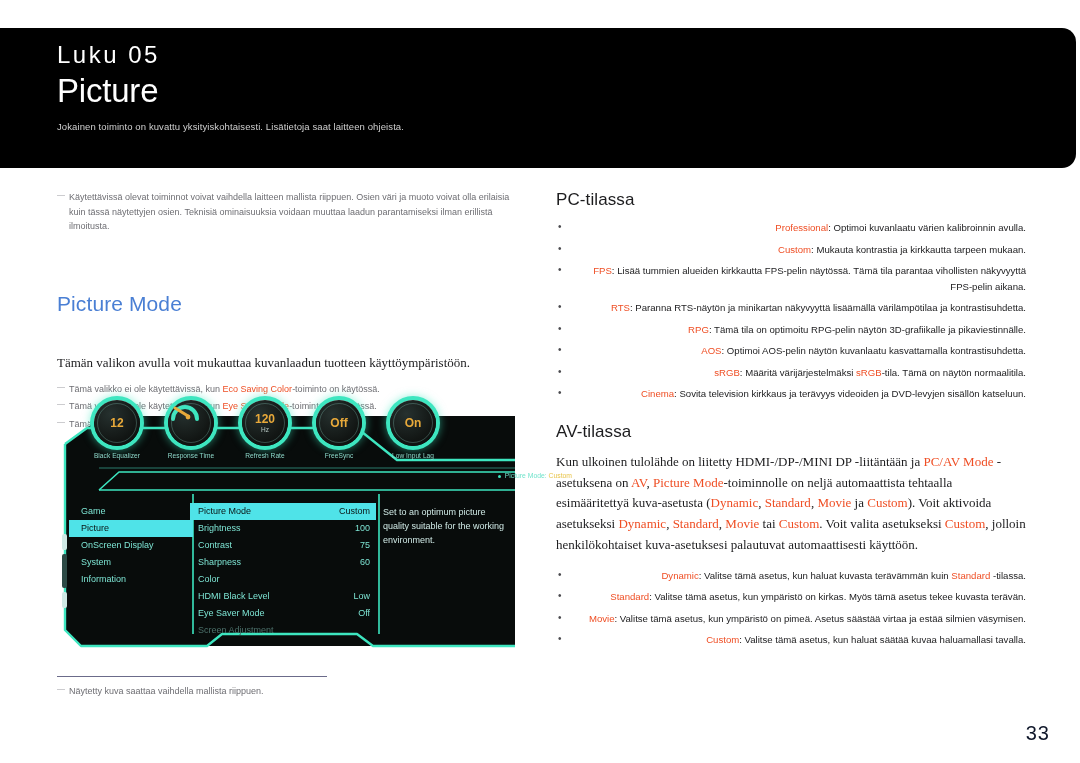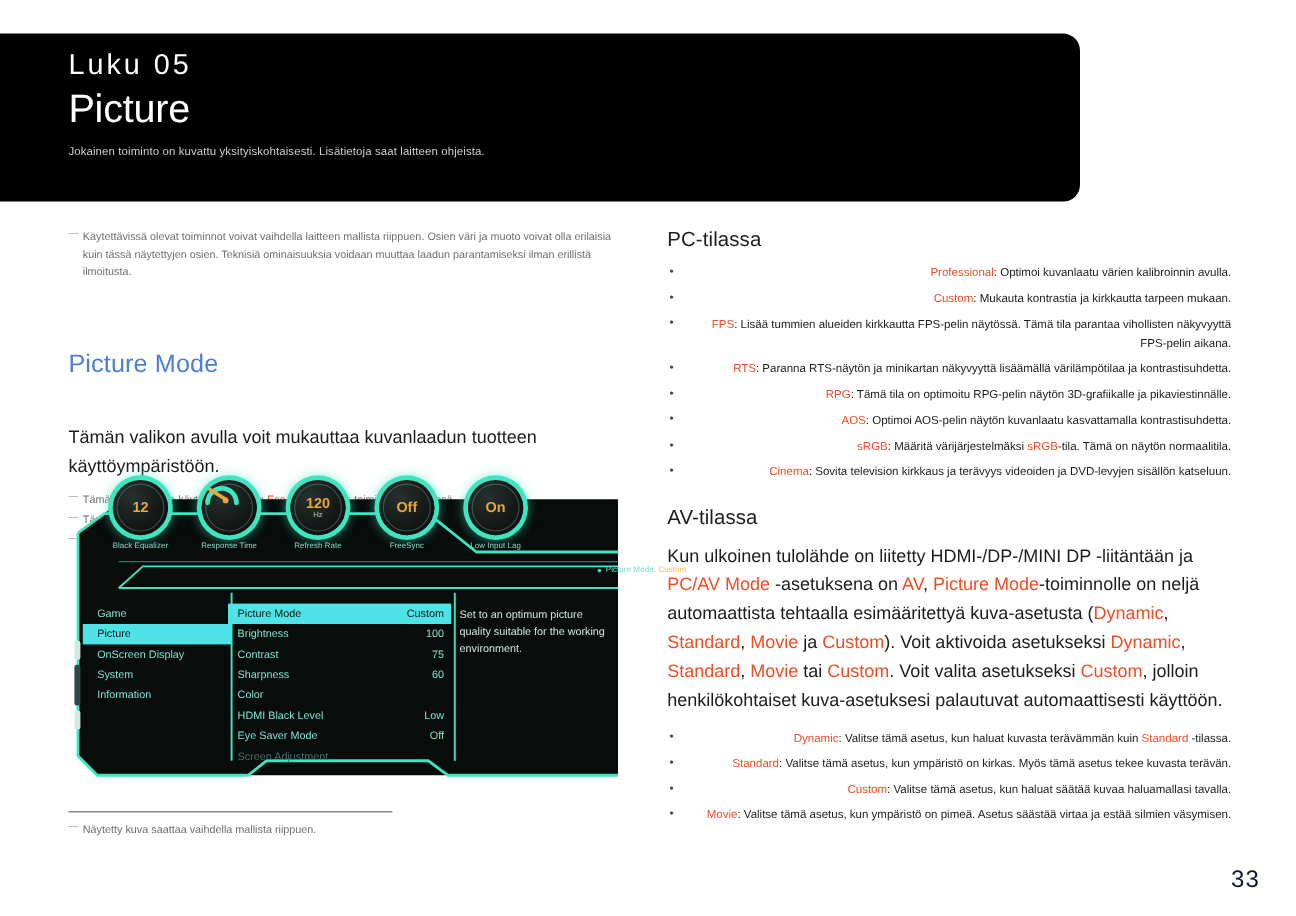--- a/index.html
+++ b/index.html
@@ -12,21 +12,21 @@
   #page {
     position: relative;
     width: 1080px; height: 763px;
     background: #ffffff;
   }
 
   
   .banner {
     position: absolute;
     left: 0; top: 28px;
-    width: 900px; height: 140px;
+    width: 1076px; height: 140px;
     background: #000000;
     border-top-right-radius: 14px;
     border-bottom-right-radius: 14px;
   }
   .banner-chapter {
     position: absolute; left: 57px; top: 13px;
     color: #ffffff;
     font-size: 24px;
     font-weight: 400;
     letter-spacing: 2.5px;
@@ -64,22 +64,23 @@
     font-size: 8px;
   }
   .h2 {
     color: #4a7fd4;
     font-size: 21px;
     font-weight: 400;
     letter-spacing: 0.1px;
   }
   .body-p {
     color: #1c1c1e;
-    font-size: 15px;
+    font-size: 13px;
     line-height: 1.6;
+    font-family: Liberation Serif, serif;
   }
   .h3 {
     color: #1c1c1e;
     font-size: 17px;
     font-weight: 400;
     letter-spacing: 0.1px;
   }
   ul.bullets { list-style: none; text-align: right; }
   ul.bullets > li {
     position: relative;
@@ -395,22 +396,22 @@
       <li><span class="acc">Cinema</span><span>: Sovita television kirkkaus ja terävyys videoiden ja DVD-levyjen sisällön katseluun.</span></li>
     </ul>
 
     <div class="h3" style="margin-top:20px;">AV-tilassa</div>
 
     <div class="body-p" style="margin-top:10px;"><span>Kun ulkoinen tulolähde on liitetty HDMI-/DP-/MINI DP -liitäntään ja </span><span class="acc">PC/AV Mode</span><span> -asetuksena on </span><span class="acc">AV</span><span>, </span><span class="acc">Picture Mode</span><span>-toiminnolle on neljä automaattista tehtaalla esimääritettyä kuva-asetusta (</span><span class="acc">Dynamic</span><span>, </span><span class="acc">Standard</span><span>, </span><span class="acc">Movie</span><span> ja </span><span class="acc">Custom</span><span>). Voit aktivoida asetukseksi </span><span class="acc">Dynamic</span><span>, </span><span class="acc">Standard</span><span>, </span><span class="acc">Movie</span><span> tai </span><span class="acc">Custom</span><span>. Voit valita asetukseksi </span><span class="acc">Custom</span><span>, jolloin henkilökohtaiset kuva-asetuksesi palautuvat automaattisesti käyttöön.</span></div>
 
     <ul class="bullets" style="margin-top:12px;">
       <li><span class="acc">Dynamic</span><span>: Valitse tämä asetus, kun haluat kuvasta terävämmän kuin </span><span class="acc">Standard</span><span> -tilassa.</span></li>
       <li><span class="acc">Standard</span><span>: Valitse tämä asetus, kun ympäristö on kirkas. Myös tämä asetus tekee kuvasta terävän.</span></li>
+      <li><span class="acc">Movie</span><span>: Valitse tämä asetus, kun ympäristö on pimeä. Asetus säästää virtaa ja estää silmien väsymisen.</span></li>
       <li><span class="acc">Custom</span><span>: Valitse tämä asetus, kun haluat säätää kuvaa haluamallasi tavalla.</span></li>
-      <li><span class="acc">Movie</span><span>: Valitse tämä asetus, kun ympäristö on pimeä. Asetus säästää virtaa ja estää silmien väsymisen.</span></li>
     </ul>
   </div>
 
   <div class="footer-rule"></div>
   <div class="footer-note">
     <div class="note">Näytetty kuva saattaa vaihdella mallista riippuen.</div>
   </div>
   <div class="pagenum">33</div>
 
 </div>

